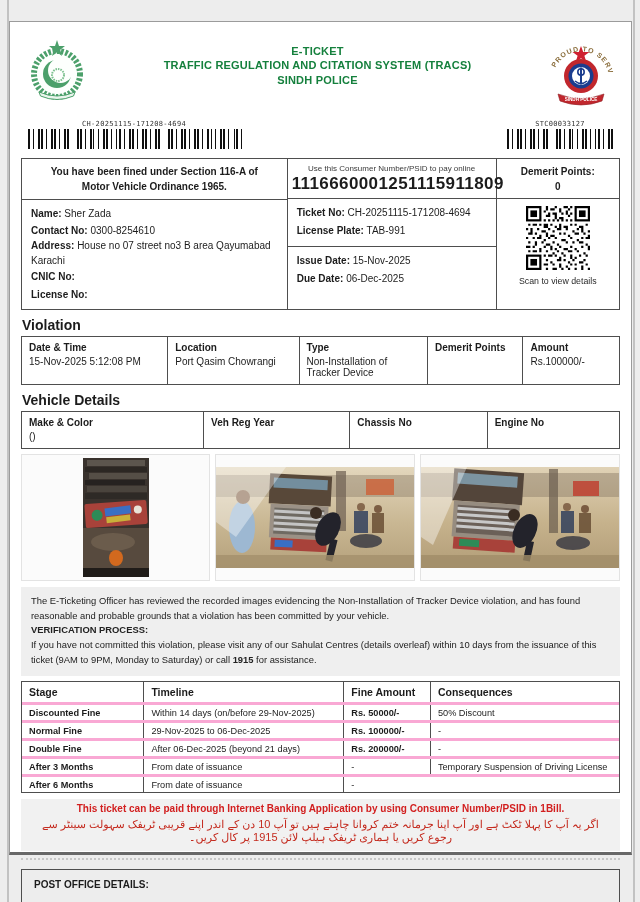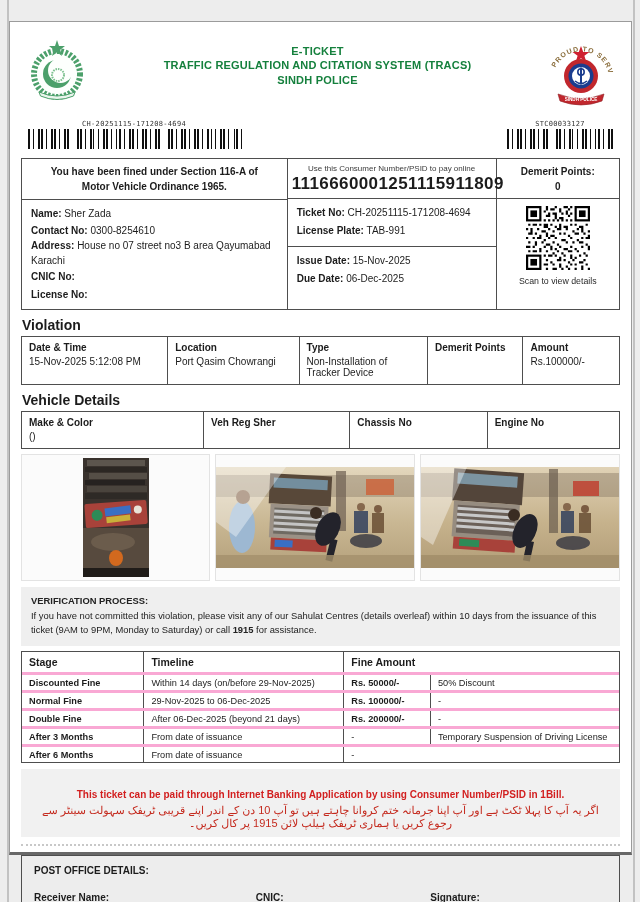--- a/index.html
+++ b/index.html
@@ -65,21 +65,21 @@
   .review b { font-weight:bold; }
   
   .ftable { border:1px solid #4e4e4e; margin-top:5px; font-size:9.2px; }
   .frow { display:grid; grid-template-columns:20.5% 33.5% 14.5% 31.5%; border-bottom:3px solid #f9a8d4; }
   .frow:last-child { border-bottom:none; }
   .fcell { border-right:1px solid #4e4e4e; padding:2.5px 7px; }
   .fcell:last-child { border-right:none; }
   .frow.head .fcell { font-weight:bold; font-size:10.5px; padding:4px 7px; }
   .fcell.bold { font-weight:bold; }
   
-  .red-box { background:#f1f1f1; margin-top:6px; padding:20px 8px 7px; text-align:center; }
+  .red-box { background:#f1f1f1; margin-top:6px; padding:4px 8px 7px; text-align:center; }
   .red-en { color:#d21f1f; font-weight:bold; font-size:10px; }
   .red-ur { color:#c42a1e; font-size:11px; margin-top:4px; direction:rtl; }
   .dotted { border-top:2px dotted #c8c8c8; margin-top:7px; }
   
   .po { border:1px solid #4e4e4e; margin-top:9px; padding:9px 12px 8px; }
   .po-title { font-weight:bold; font-size:10px; }
   .po-row { display:flex; align-items:flex-end; margin-top:15px; font-size:10px; }
   .po-row b { font-weight:bold; white-space:nowrap; }
   .po-line { flex:1; border-bottom:1.5px solid #3d3d3d; margin:0 6px; height:12px; }
   .po-line.sig { flex:.9; margin-right:0; }
@@ -224,21 +224,21 @@
       </div>
   </div>
 
   <div class="sec-title">Vehicle Details</div>
   <div class="vtable vehicle">
     <div class="vcell">
         <div class="h">Make &amp; Color</div>
         <div>()</div>
       </div>
     <div class="vcell">
-        <div class="h">Veh Reg Sher</div>
+        <div class="h">Veh Reg Year</div>
         <div></div>
       </div>
     <div class="vcell">
         <div class="h">Chassis No</div>
         <div></div>
       </div>
     <div class="vcell">
         <div class="h">Engine No</div>
         <div></div>
       </div>
@@ -355,29 +355,31 @@
             <circle cx="164" cy="42" r="4" fill="#6d4c34"></circle>
             <ellipse cx="152" cy="76" rx="17" ry="7" fill="#3c3c44"></ellipse>
           </g>
         <polygon points="0,0 46,0 12,78 0,70" fill="#fff" opacity=".4"></polygon>
         <rect x="0" y="88" width="198" height="13" fill="#a08c68" opacity=".8"></rect>
       </svg>
     </div>
   </div>
 
   <div class="review">
+    <div>The E-Ticketing Officer has reviewed the recorded images evidencing the Non-Installation of Tracker Device violation, and has found reasonable and probable grounds that a violation has been committed by your vehicle.</div>
     <b>VERIFICATION PROCESS:</b>
     <div><span>If you have not committed this violation, please visit any of our Sahulat Centres (details overleaf) within 10 days from the issuance of this ticket (9AM to 9PM, Monday to Saturday) or call </span><b>1915</b><span> for assistance.</span></div>
   </div>
 
   <div class="ftable">
     <div class="frow head">
       <div class="fcell">Stage</div>
       <div class="fcell">Timeline</div>
       <div class="fcell">Fine Amount</div>
+      <div class="fcell">Consequences</div>
     </div>
     <div class="frow">
       <div class="fcell bold">Discounted Fine</div>
       <div class="fcell">Within 14 days (on/before 29-Nov-2025)</div>
       <div class="fcell bold">Rs. 50000/-</div>
       <div class="fcell">50% Discount</div>
     </div>
     <div class="frow">
       <div class="fcell bold">Normal Fine</div>
       <div class="fcell">29-Nov-2025 to 06-Dec-2025</div>

